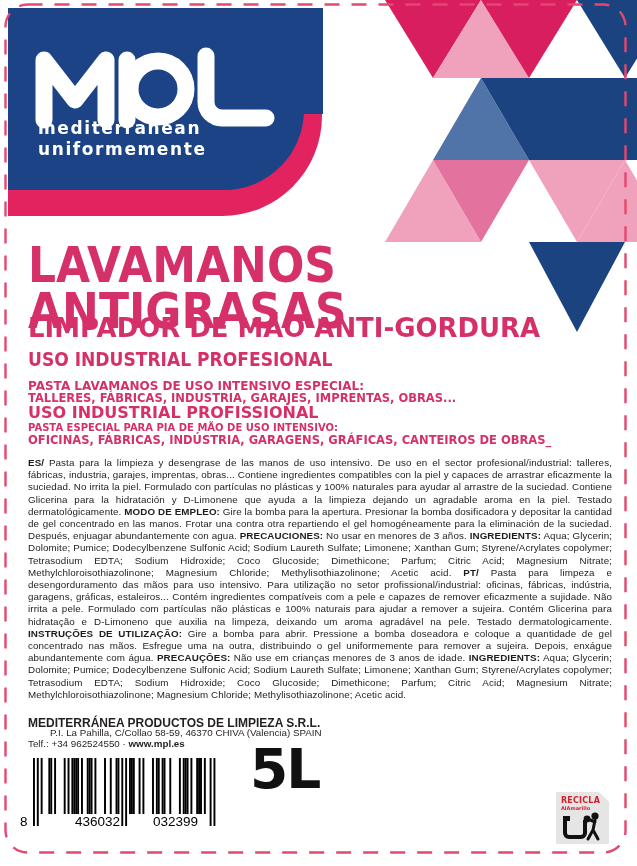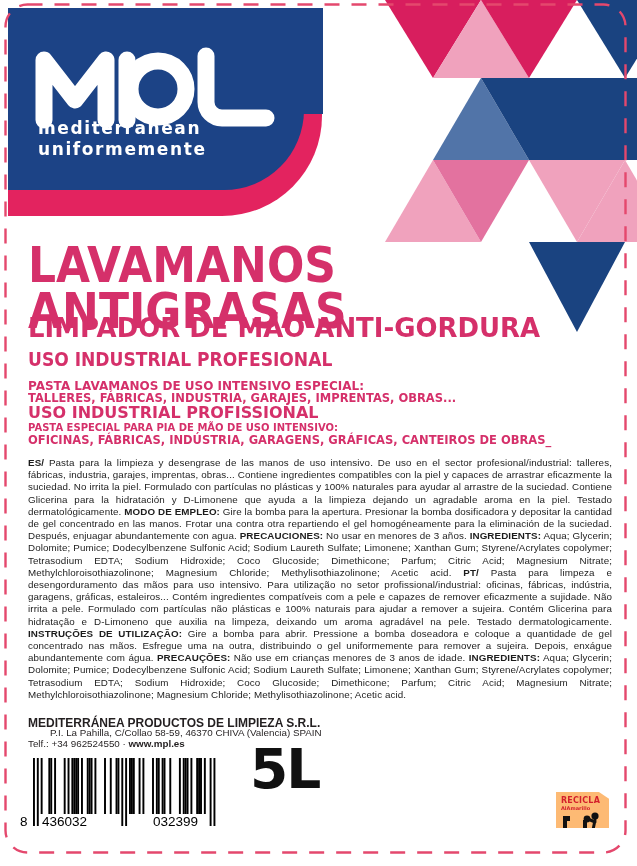--- a/index.html
+++ b/index.html
@@ -40,29 +40,29 @@
   
   .f1{left:28px;top:716px;font-size:12px;font-weight:bold;white-space:nowrap;}
   .f2{left:28px;top:727px;font-size:9.8px;white-space:nowrap;padding-left:22px;}
   .f3{left:28px;top:738px;font-size:9.8px;white-space:nowrap;}
   .f3 .b{font-weight:bold;}
 
   
   .barcode-wrap{left:20px;top:758px;width:200px;height:86px;}
   .bc-digit{position:absolute;font-size:13.5px;color:#000;}
   .bc-first{left:0;top:56px;}
-  .bc-g1{left:22px;top:56px;width:78px;text-align:left;}
+  .bc-g1{left:22px;top:56px;width:78px;text-align:right;}
   .bc-g2{left:108px;top:56px;width:95px;text-align:center;}
 
   .volume{left:250px;top:742px;font-family:"DejaVu Sans",sans-serif;font-weight:800;
           font-size:55px;color:#111;letter-spacing:-2px;line-height:1;}
   .pao{left:334px;top:742px;}
 
   
-  .badge{left:556px;top:792px;width:53px;height:36px;background:#fdba74;
+  .badge{left:556px;top:792px;width:53px;height:52px;background:#e5e5e5;
          clip-path:polygon(0 0,81% 0,100% 19%,100% 100%,0 100%);}
   .badge .t1{position:absolute;left:5px;top:4px;color:#d31f2b;font-family:"DejaVu Sans",sans-serif;
              font-weight:800;font-size:8px;letter-spacing:.2px;}
   .badge .t2{position:absolute;left:5px;top:12.5px;color:#d31f2b;font-family:"DejaVu Sans",sans-serif;
              font-weight:800;font-size:5px;}
   .badge svg{position:absolute;left:5px;top:20px;}
 
   .border-svg{left:0;top:0;pointer-events:none;}
 </style>
 </head>

